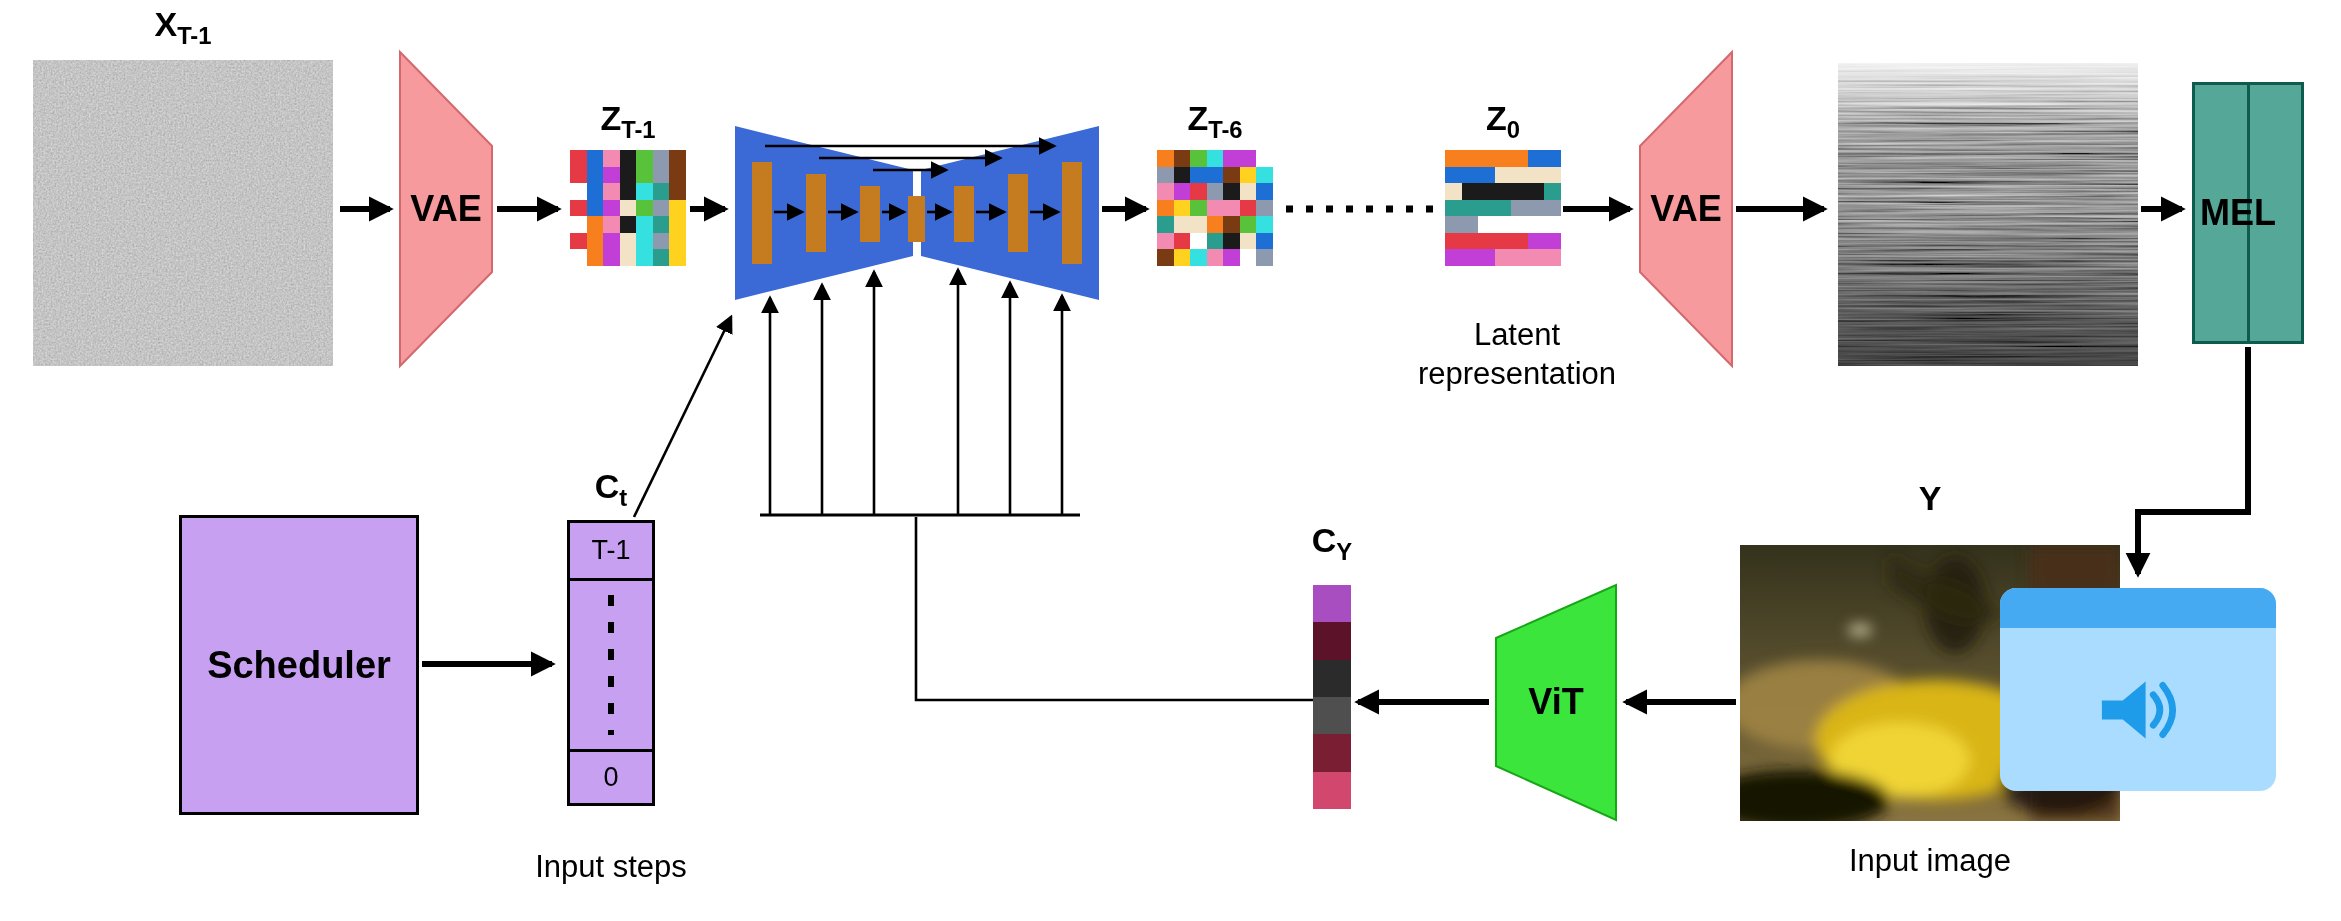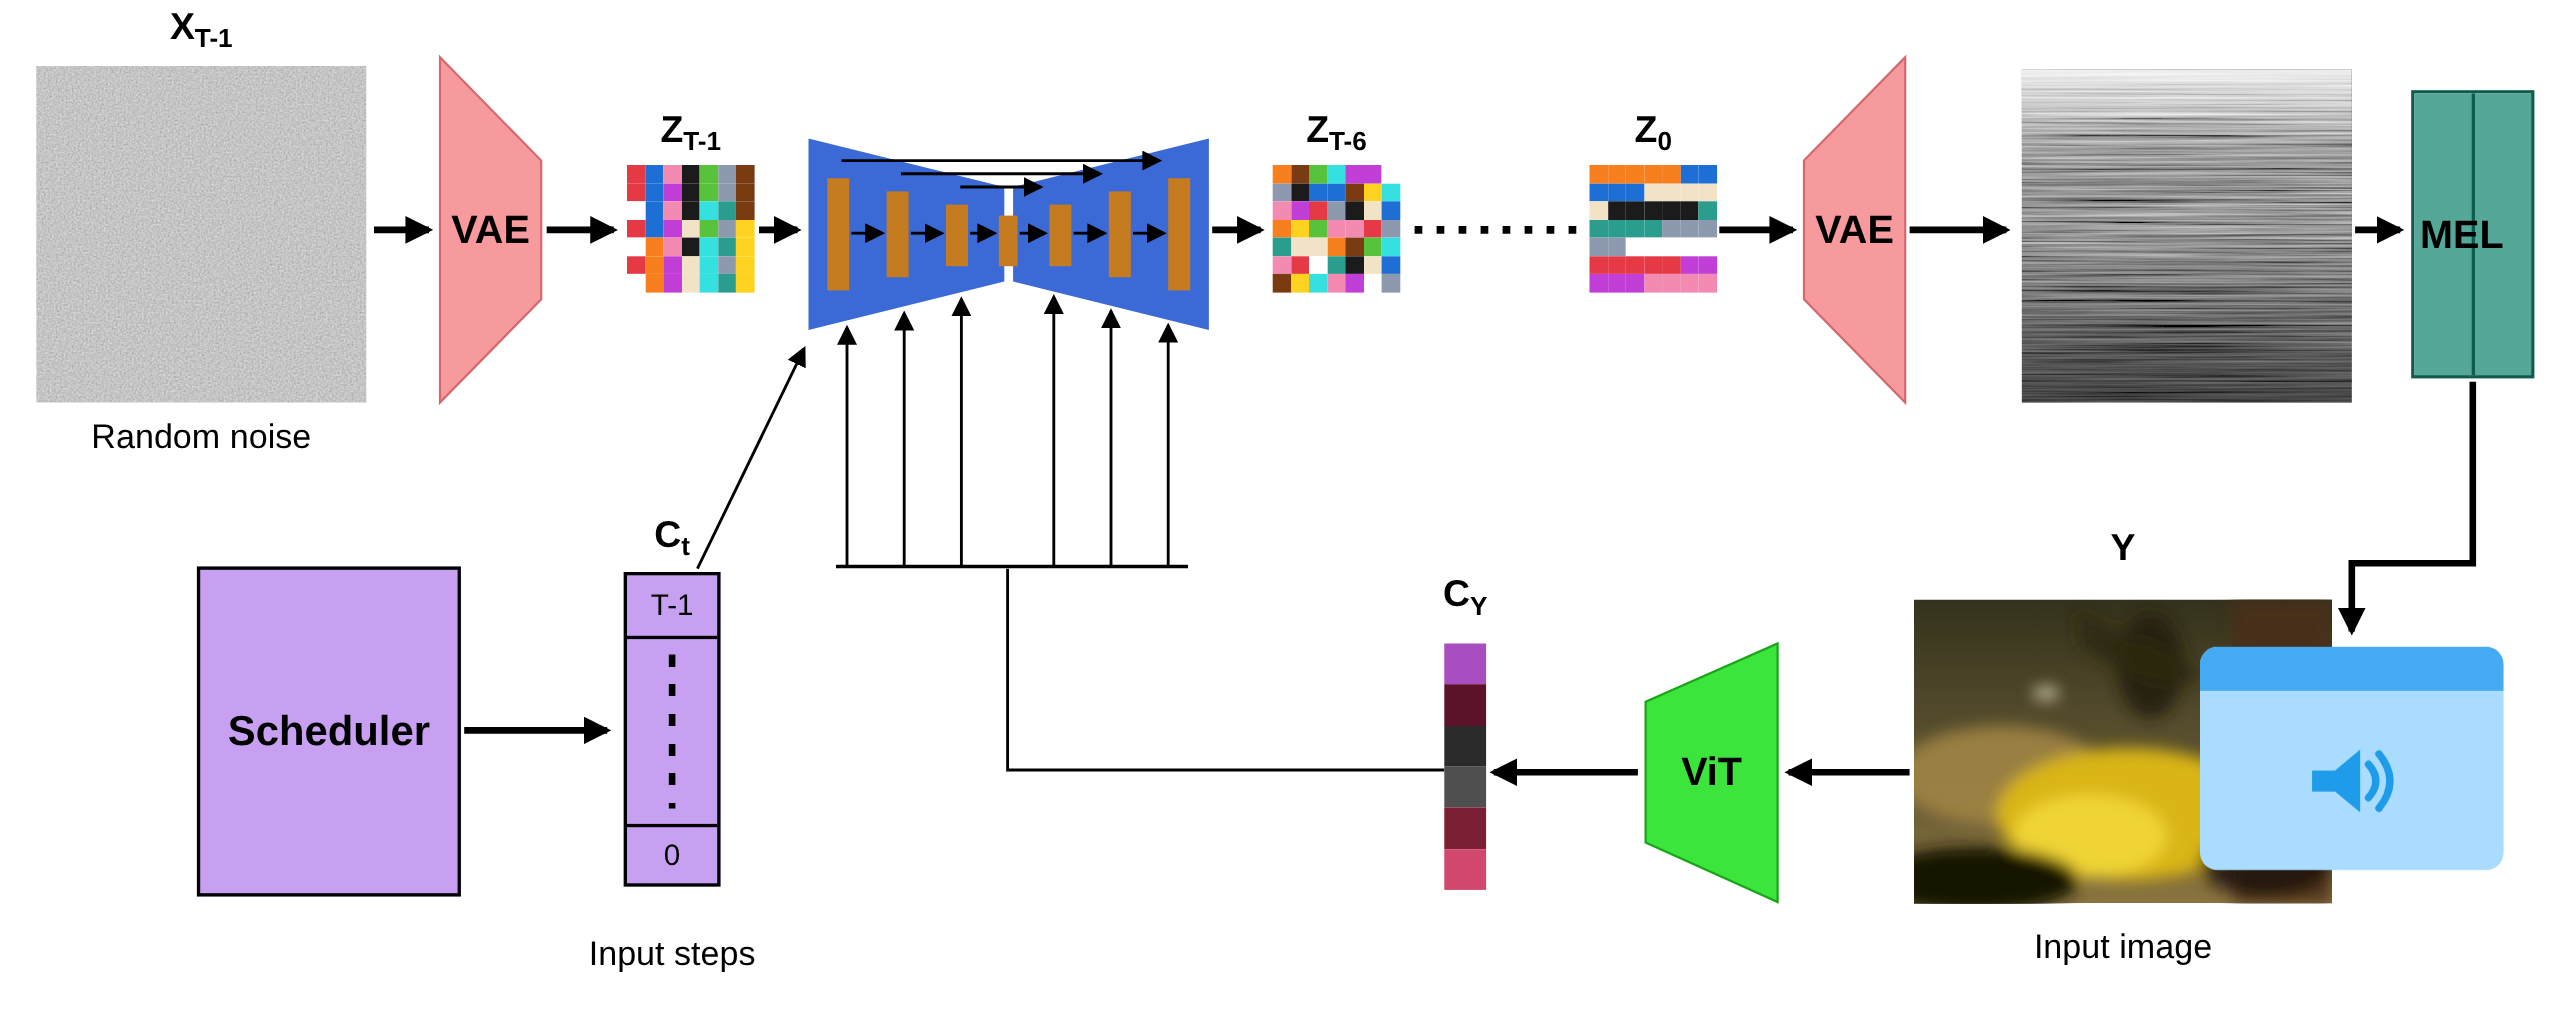--- a/index.html
+++ b/index.html
@@ -386,17 +386,17 @@
   </div>
   <div class="abs lbl" style="left:1740px;top:480px;width:380px">
     <span>Y</span><sub></sub>
   </div>
 
   <div class="abs blk-lbl" style="left:400px;top:191px;width:92px">VAE</div>
   <div class="abs blk-lbl" style="left:1640px;top:191px;width:92px">VAE</div>
   <div class="abs blk-lbl" style="left:2192px;top:195px;width:92px">MEL</div>
   <div class="abs blk-lbl" style="left:1496px;top:684px;width:120px">ViT</div>
 
-  <div class="abs cap" style="left:33px;top:378px;width:300px">Random noise</div>
+  <div class="abs cap" style="left:1387px;top:316px;width:260px">Latent representation</div>
   <div class="abs cap" style="left:501px;top:848px;width:220px">Input steps</div>
   <div class="abs cap" style="left:1740px;top:842px;width:380px">Input image</div>
 
 </div>
 
 </body></html>

